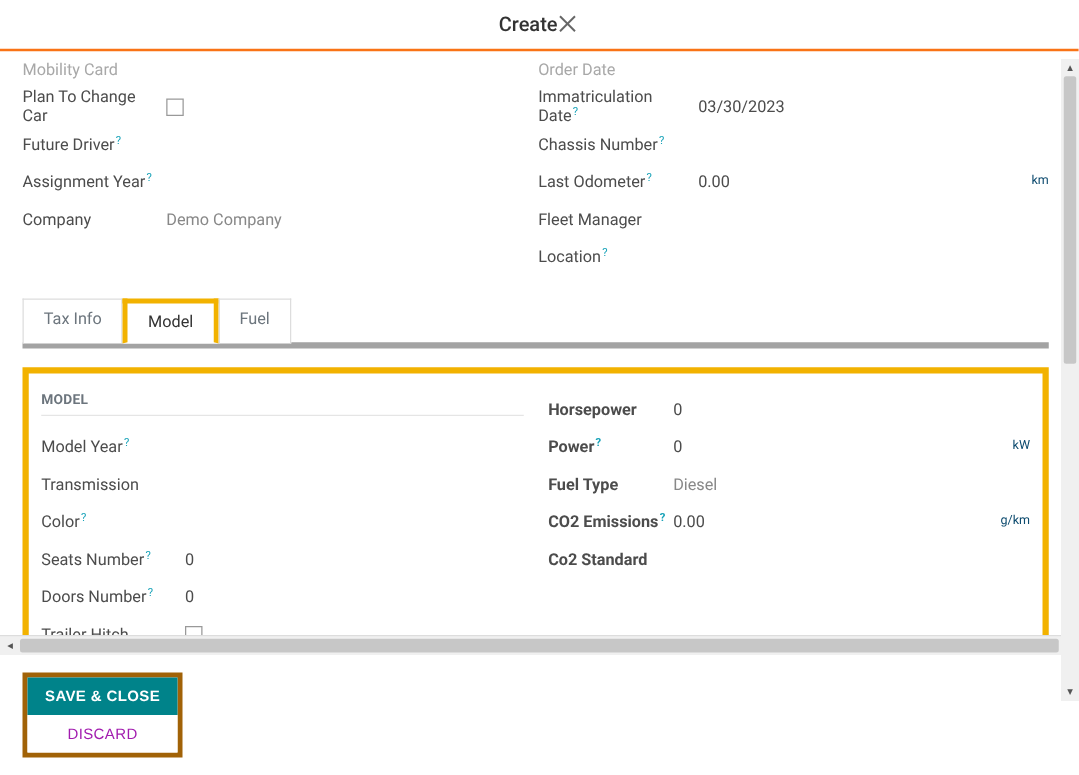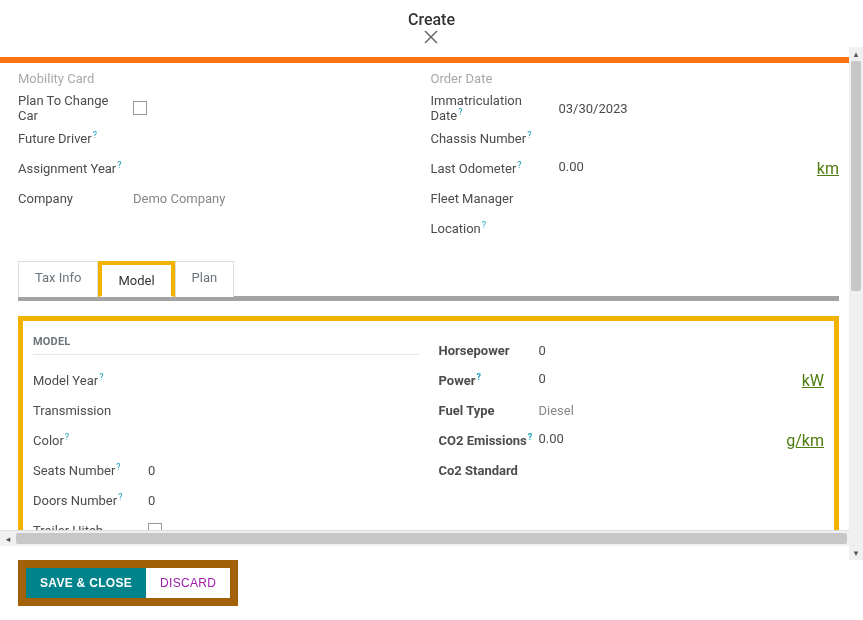--- a/index.html
+++ b/index.html
@@ -18,22 +18,21 @@
       height: 100%;
       background: #fff;
       display: flex;
       flex-direction: column;
     }
     .modal-header {
       display: flex;
       justify-content: center;
       align-items: center;
       padding: 10px 18px;
-      border-bottom: 6px solid #f97316;
-      flex-direction: column;
+      border-bottom: 2px solid #f97316;
     }
     .modal-title {
       font-size: 16px;
       font-weight: 500;
       color: #333;
     }
     .close-btn {
       cursor: pointer;
       width: 18px;
       height: 18px;
@@ -77,24 +76,23 @@
       top: -5px;
       left: 1px;
     }
     .field-value {
       flex: 1;
       font-size: 13px;
       color: #4c4c4c;
     }
     .field-value.muted { color: #888; }
     .field-unit {
-      font-size: 16px;
-      color: #4d7c0f;
+      font-size: 10px;
+      color: #0c4a6e;
       padding-left: 8px;
-      text-decoration: underline;
     }
     .checkbox {
       width: 14px;
       height: 14px;
       border: 1px solid #999;
       background: #fff;
     }
     .ghost-label {
       color: #a8a8a8;
     }
@@ -168,23 +166,24 @@
       right: 16px;
       top: 2px;
       bottom: 2px;
       background: #c7c7c7;
       border-radius: 2px;
     }
     .footer {
       padding: 14px 18px;
     }
     .footer-highlight {
-      border: 8px solid #a16207;
+      border: 4px solid #a16207;
       display: inline-flex;
       padding: 0;
+      flex-direction: column;
     }
     .btn {
       padding: 8px 14px;
       font-size: 12px;
       text-transform: uppercase;
       border: none;
       cursor: pointer;
       letter-spacing: 0.3px;
     }
     .btn.primary {
@@ -298,21 +297,21 @@
           <div class="field-row">
             <div class="field-label" style="width:128px"><span>Location</span><span class="qmark">?</span></div>
             <div class="field-value"></div>
           </div>
         </div>
       </div>
 
       <div class="tabs">
         <div class="tab">Tax Info</div>
         <div class="tab active tab-highlight">Model</div>
-        <div class="tab">Plan</div>
+        <div class="tab">Fuel</div>
       </div>
 
       <div class="panel-highlight">
         <div class="section-row">
 
           <div class="section">
             <div class="section-title">MODEL</div>
             <div class="field-row">
               <div class="field-label"><span>Model Year</span><span class="qmark">?</span></div>
               <div class="field-value"></div>

